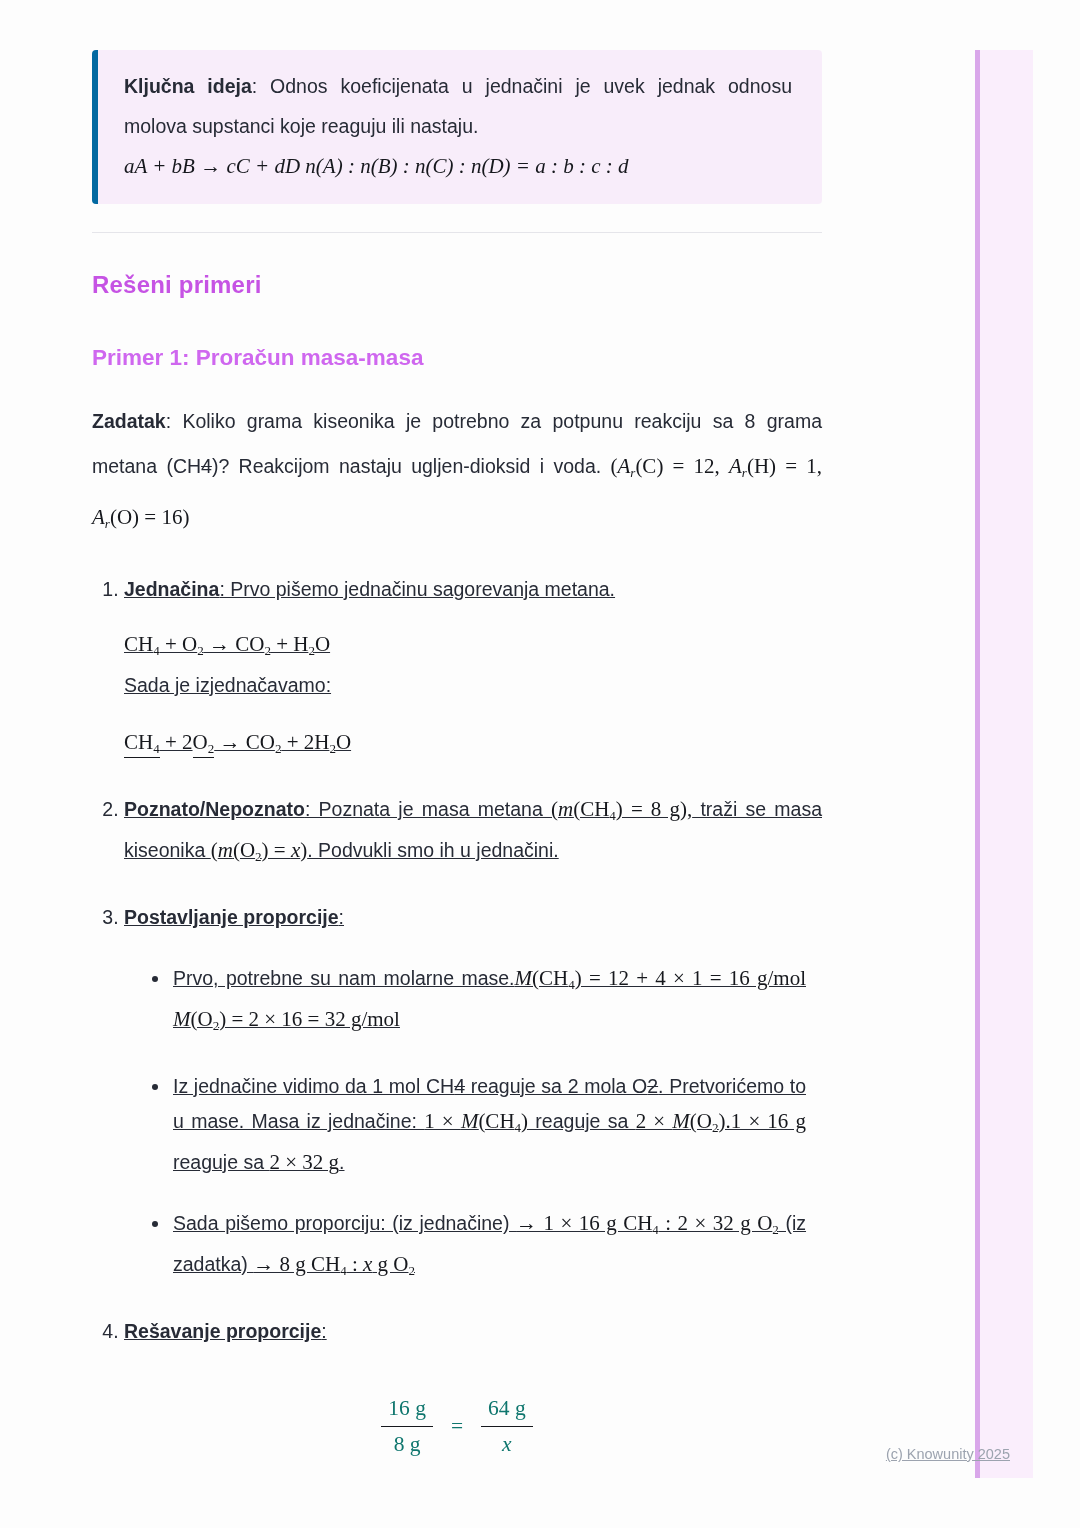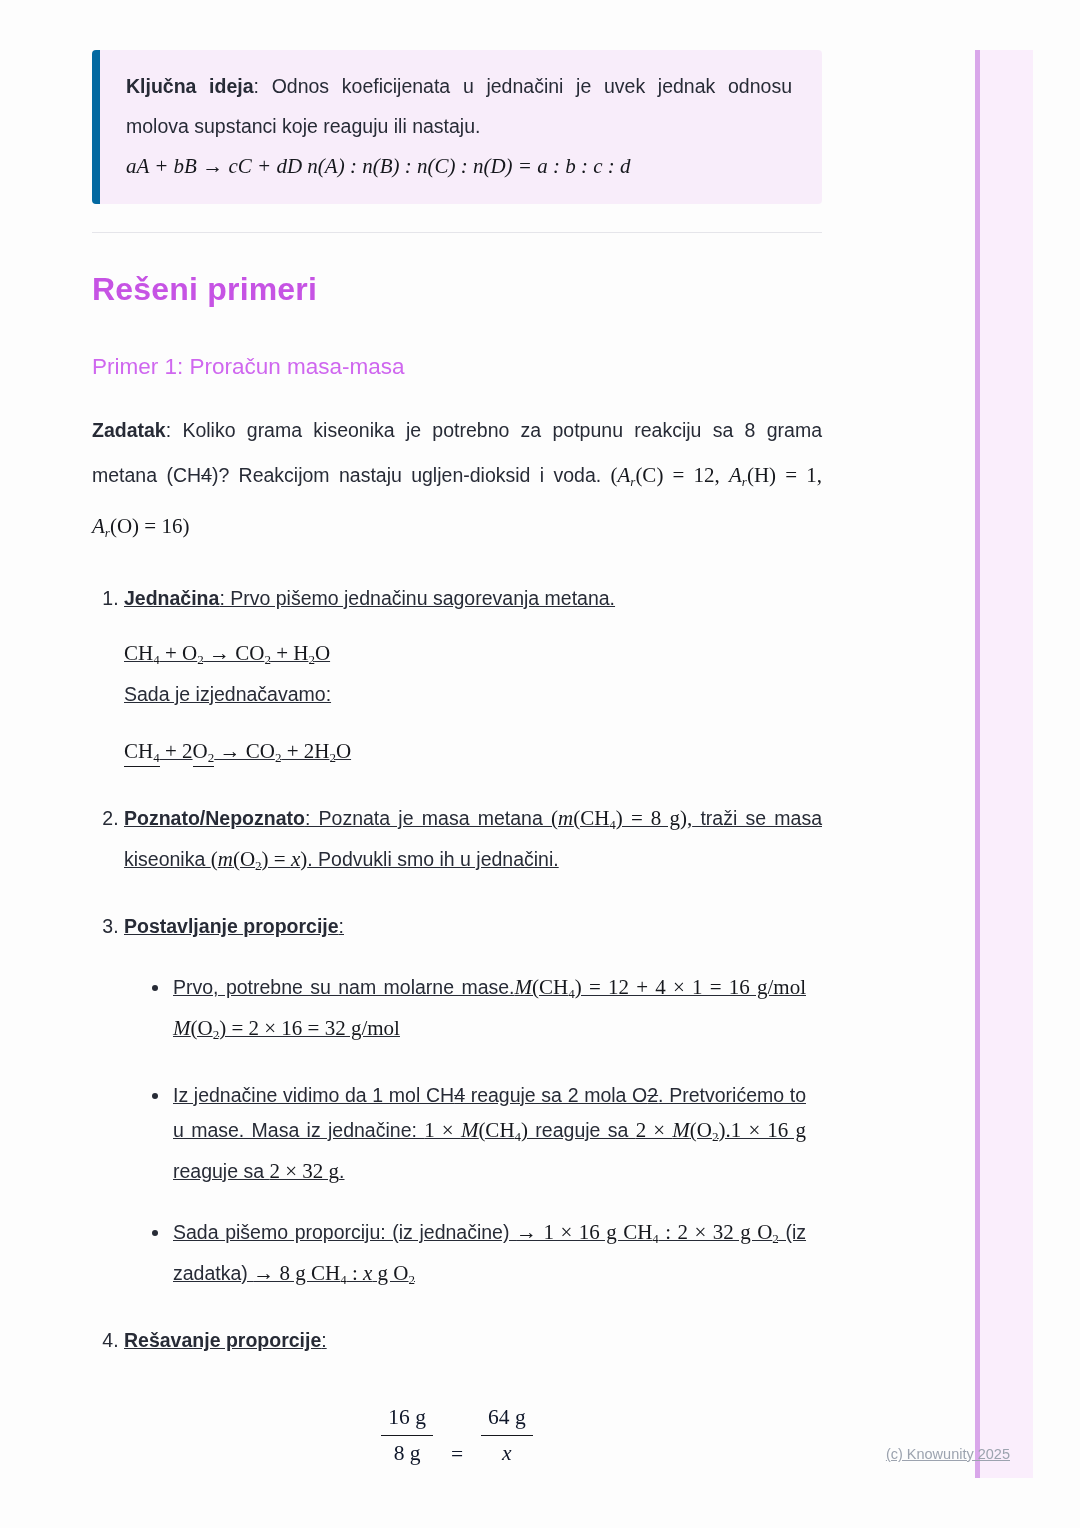--- a/index.html
+++ b/index.html
@@ -20,46 +20,46 @@
     border-left:5px solid #d9a7ea;
     z-index:1;
   }
 
   .content {
     position:absolute; left:92px; top:50px; width:730px; z-index:2;
   }
 
   .callout {
     background:#f8edfa;
-    border-left:8px solid #0369a1;
+    border-left:6px solid #0369a1;
     border-radius:4px;
     padding:16px 30px 18px 26px;
     font-size:19.5px;
     line-height:40px;
   }
   .callout p { margin:0; }
   .callout-text { text-align:justify; }
 
   .divider {
     border:none;
     border-top:1.5px solid #e5e5ea;
     margin:28px 0 0;
   }
 
   h1.sec-title {
     color:#c653e4;
-    font-size:32px;
+    font-size:24px;
     font-weight:700;
     margin:38px 0 0;
     letter-spacing:.2px;
   }
   h2.ex-title {
     color:#cf67ef;
     font-size:22.5px;
-    font-weight:400;
+    font-weight:700;
     margin:46px 0 8px;
   }
 
   .para {
     font-size:19.5px;
     line-height:45px;
     margin:28px 0 0;
   }
   .justify { text-align:justify; }
 
@@ -101,25 +101,25 @@
     display:inline-block;
     border-bottom:1.8px solid #16181d;
     line-height:1.05;
     padding-bottom:1px;
   }
 
   
   .math-display {
     display:flex;
     justify-content:center;
-    align-items:flex-end;
+    align-items:center;
     gap:16px;
     font-family:"Liberation Serif","DejaVu Serif",serif;
     font-size:21.5px;
-    color:#0f172a;
+    color:#0f766e;
     margin-top:46px;
   }
   .frac { display:inline-flex; flex-direction:column; align-items:center; }
   .frac .num { border-bottom:1.6px solid #16181d; padding:1px 7px 5px; }
   .frac .den { padding:5px 7px 1px; }
   .den-italic { font-style:italic; }
   .op { padding:0 2px; }
 
   .footer {
     position:absolute;

